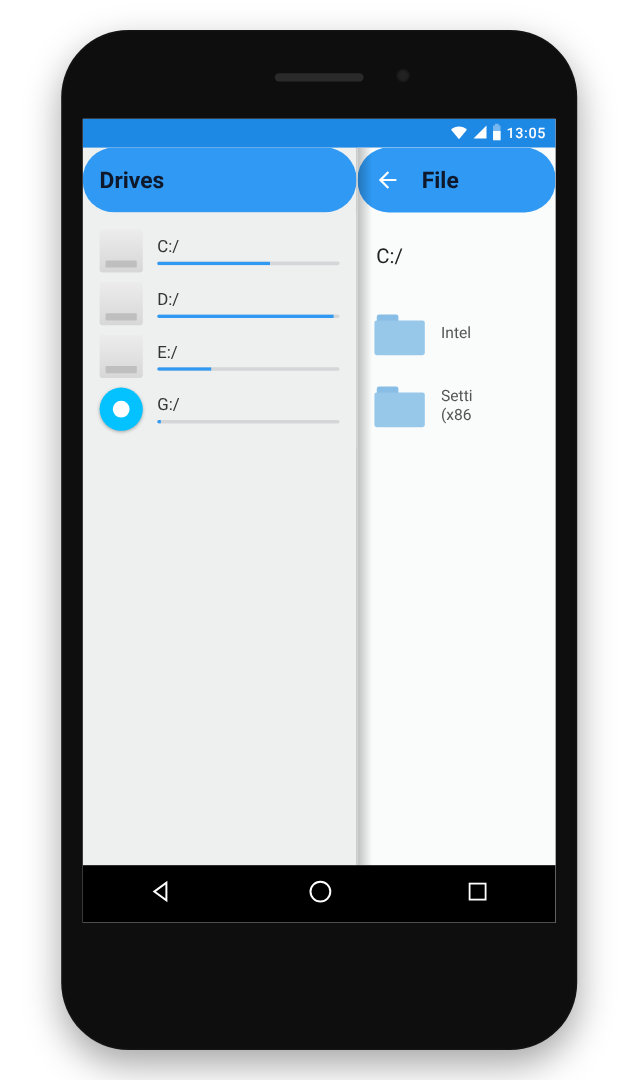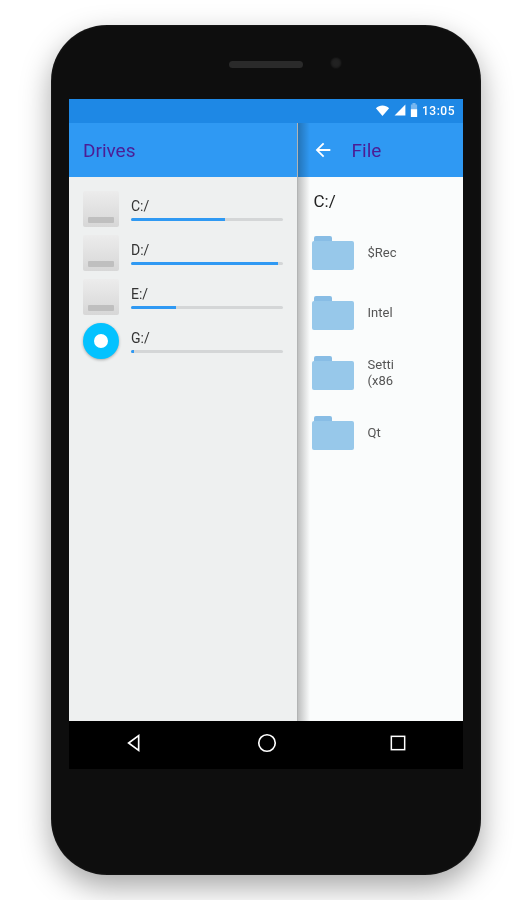--- a/index.html
+++ b/index.html
@@ -80,45 +80,46 @@
     overflow: hidden;
   }
 
   .pane {
     position: relative;
     display: flex;
     flex-direction: column;
     overflow: hidden;
   }
   .pane-left  { flex: 0 0 58%; border-right: 1px solid rgba(0,0,0,.25); }
-  .pane-right { flex: 1 1 auto; background: #fafcfc; }
+  .pane-right { flex: 1 1 auto; background: #fafcfc; gap: 13px; }
 
   
   .pane-right::before {
     content: "";
     position: absolute;
     top: 0; bottom: 0; left: 0;
     width: 12px;
     background: linear-gradient(to right, rgba(0,0,0,.24), rgba(0,0,0,0));
     pointer-events: none;
     z-index: 3;
   }
 
   
   .app-bar {
     height: 54px;
     background: #2f99f3;
-    color: #4c1d95;
+    color: #0f172a;
     display: flex;
     align-items: center;
     padding: 0 14px;
     font-size: 19px;
-    font-weight: 400;
+    font-weight: 700;
     flex-shrink: 0;
     gap: 18px;
+    border-radius: 26px;
   }
   .app-bar .icon-back { width: 22px; height: 22px; cursor: pointer; }
   .app-bar .icon-back svg { fill: #fff; }
 
   
   .drives-body { padding: 14px 14px; background: #eef0f0; display: flex; flex-direction: column; gap: 8px; }
 
   .drive-row {
     display: flex;
     align-items: center;
@@ -289,37 +290,29 @@
           <span class="icon-back">
             <svg viewBox="0 0 24 24" width="22" height="22">
                 <path d="M20 11H7.8l5.6-5.6L12 4l-8 8 8 8 1.4-1.4L7.8 13H20z"></path>
               </svg>
           </span>
           <span>File</span>
         </div>
         <div class="path-row">C:/</div>
         <div class="file-list" id="file-list">
 
-        <div class="file-row">
-              <div class="folder-icon"></div>
-              <div class="file-name">$Rec</div>
-            </div>
             <div class="file-row">
               <div class="folder-icon"></div>
               <div class="file-name">Intel</div>
             </div>
             <div class="file-row">
               <div class="folder-icon"></div>
               <div class="file-name">Setti
 (x86</div>
             </div>
-            <div class="file-row">
-              <div class="folder-icon"></div>
-              <div class="file-name">Qt</div>
-            </div>
           </div>
       </div>
 
     </div>
 
     <div class="nav-bar">
       <span>
         <svg width="22" height="22" viewBox="0 0 24 24">
             <path d="M16 4v16L5 12z"></path>
           </svg>

